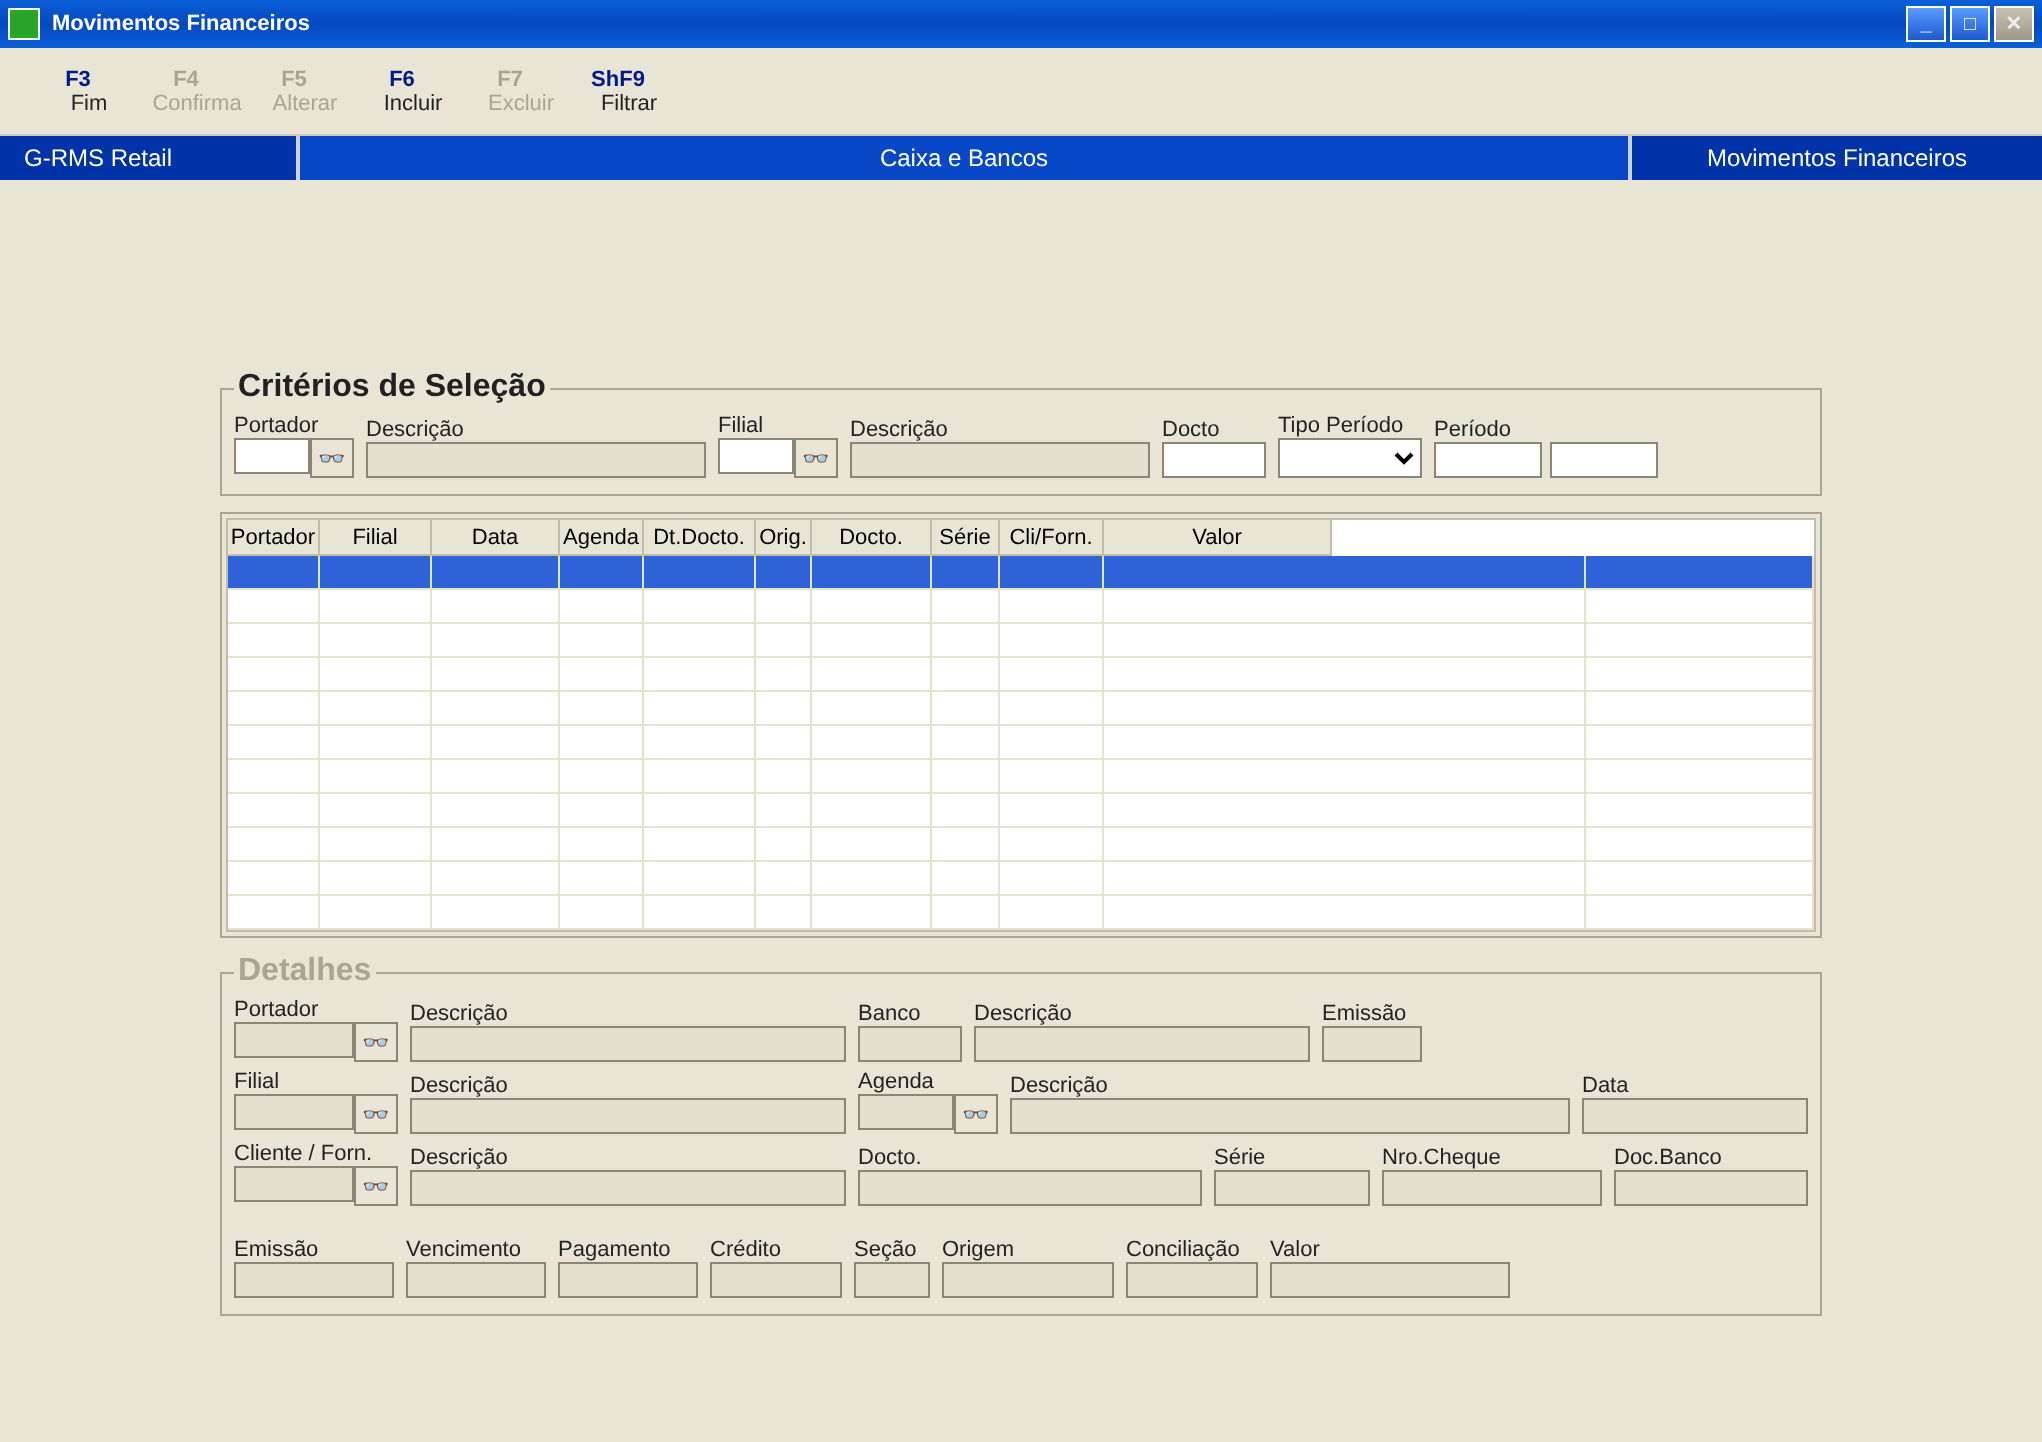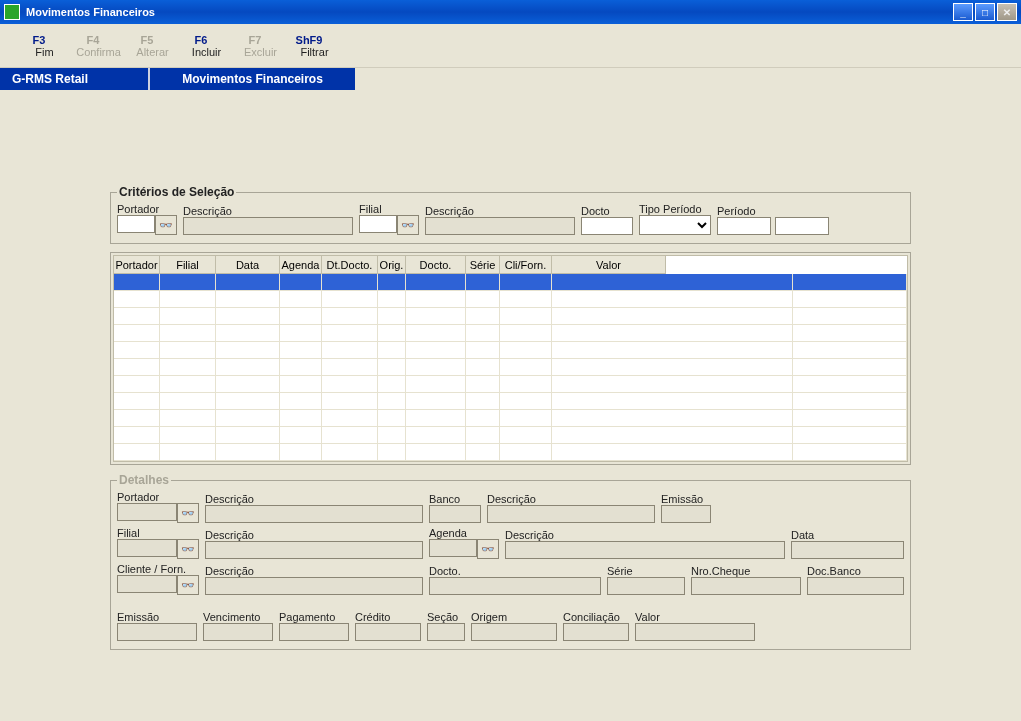--- a/index.html
+++ b/index.html
@@ -50,41 +50,41 @@
   .menuitem {
     display: flex; flex-direction: column; align-items: center; justify-content: center;
     width: 54px;
     font-size: 11px;
     cursor: pointer;
   }
   .menuitem .fkey { font-weight: bold; color: #001a8a; }
   .menuitem .mlabel { color: #222; padding-left: 11px; }
   .menuitem.disabled .fkey, .menuitem.disabled .mlabel { color: #a8a597; }
   .breadbar {
-    height: 22px; display: flex; font-weight: bold; color: #fff; font-size: 12px;
+    height: 22px; display: flex; font-weight: normal; color: #fff; font-size: 12px;
   }
   .breadbar .seg-left {
     background: #0033a8; width: 150px; display: flex; align-items: center; padding-left: 12px;
     border-right: 2px solid #cdd1e0;
   }
   .breadbar .seg-center {
     background: #0848c8; flex: 1; display: flex; align-items: center; justify-content: center;
     border-right: 2px solid #cdd1e0;
   }
   .breadbar .seg-right {
     background: #0033a8; width: 205px; display: flex; align-items: center; justify-content: center;
   }
   fieldset {
     border: 1px solid #a8a597;
     margin: 0 110px 8px 110px;
     padding: 4px 6px 8px 6px;
     position: relative;
   }
   fieldset.sel { margin-top: 95px; }
-  legend { font-weight: bold; font-size: 12px; color: #222; padding: 0 2px; }
+  legend { font-weight: bold; font-size: 16px; color: #222; padding: 0 2px; }
   fieldset.details legend { color: #a8a597; }
   .row { display: flex; gap: 6px; align-items: flex-end; }
   .field { display: flex; flex-direction: column; }
   .field label { font-size: 11px; color: #222; white-space: nowrap; }
   .inp {
     border: 1px solid #8a8574; background: #fff; height: 18px; padding: 0 2px;
     font: inherit;
   }
   .inp.readonly { background: #e3e0d1; }
   select.inp { height: 20px; }
@@ -158,20 +158,21 @@
     <span class="mlabel">Excluir</span>
   </div>
   <div class="menuitem">
     <span class="fkey">ShF9</span>
     <span class="mlabel">Filtrar</span>
   </div>
 </div>
 
 <div class="breadbar">
   <div class="seg-left">G-RMS Retail</div>
+  <div class="seg-center">Caixa e Bancos</div>
   <div class="seg-right">Movimentos Financeiros</div>
 </div>
 
 <fieldset class="sel">
   <legend>Critérios de Seleção</legend>
   <div class="row">
     <div class="field">
       <label>Portador</label>
       <div style="display:flex">
         <input class="inp" style="width: 38px;">

